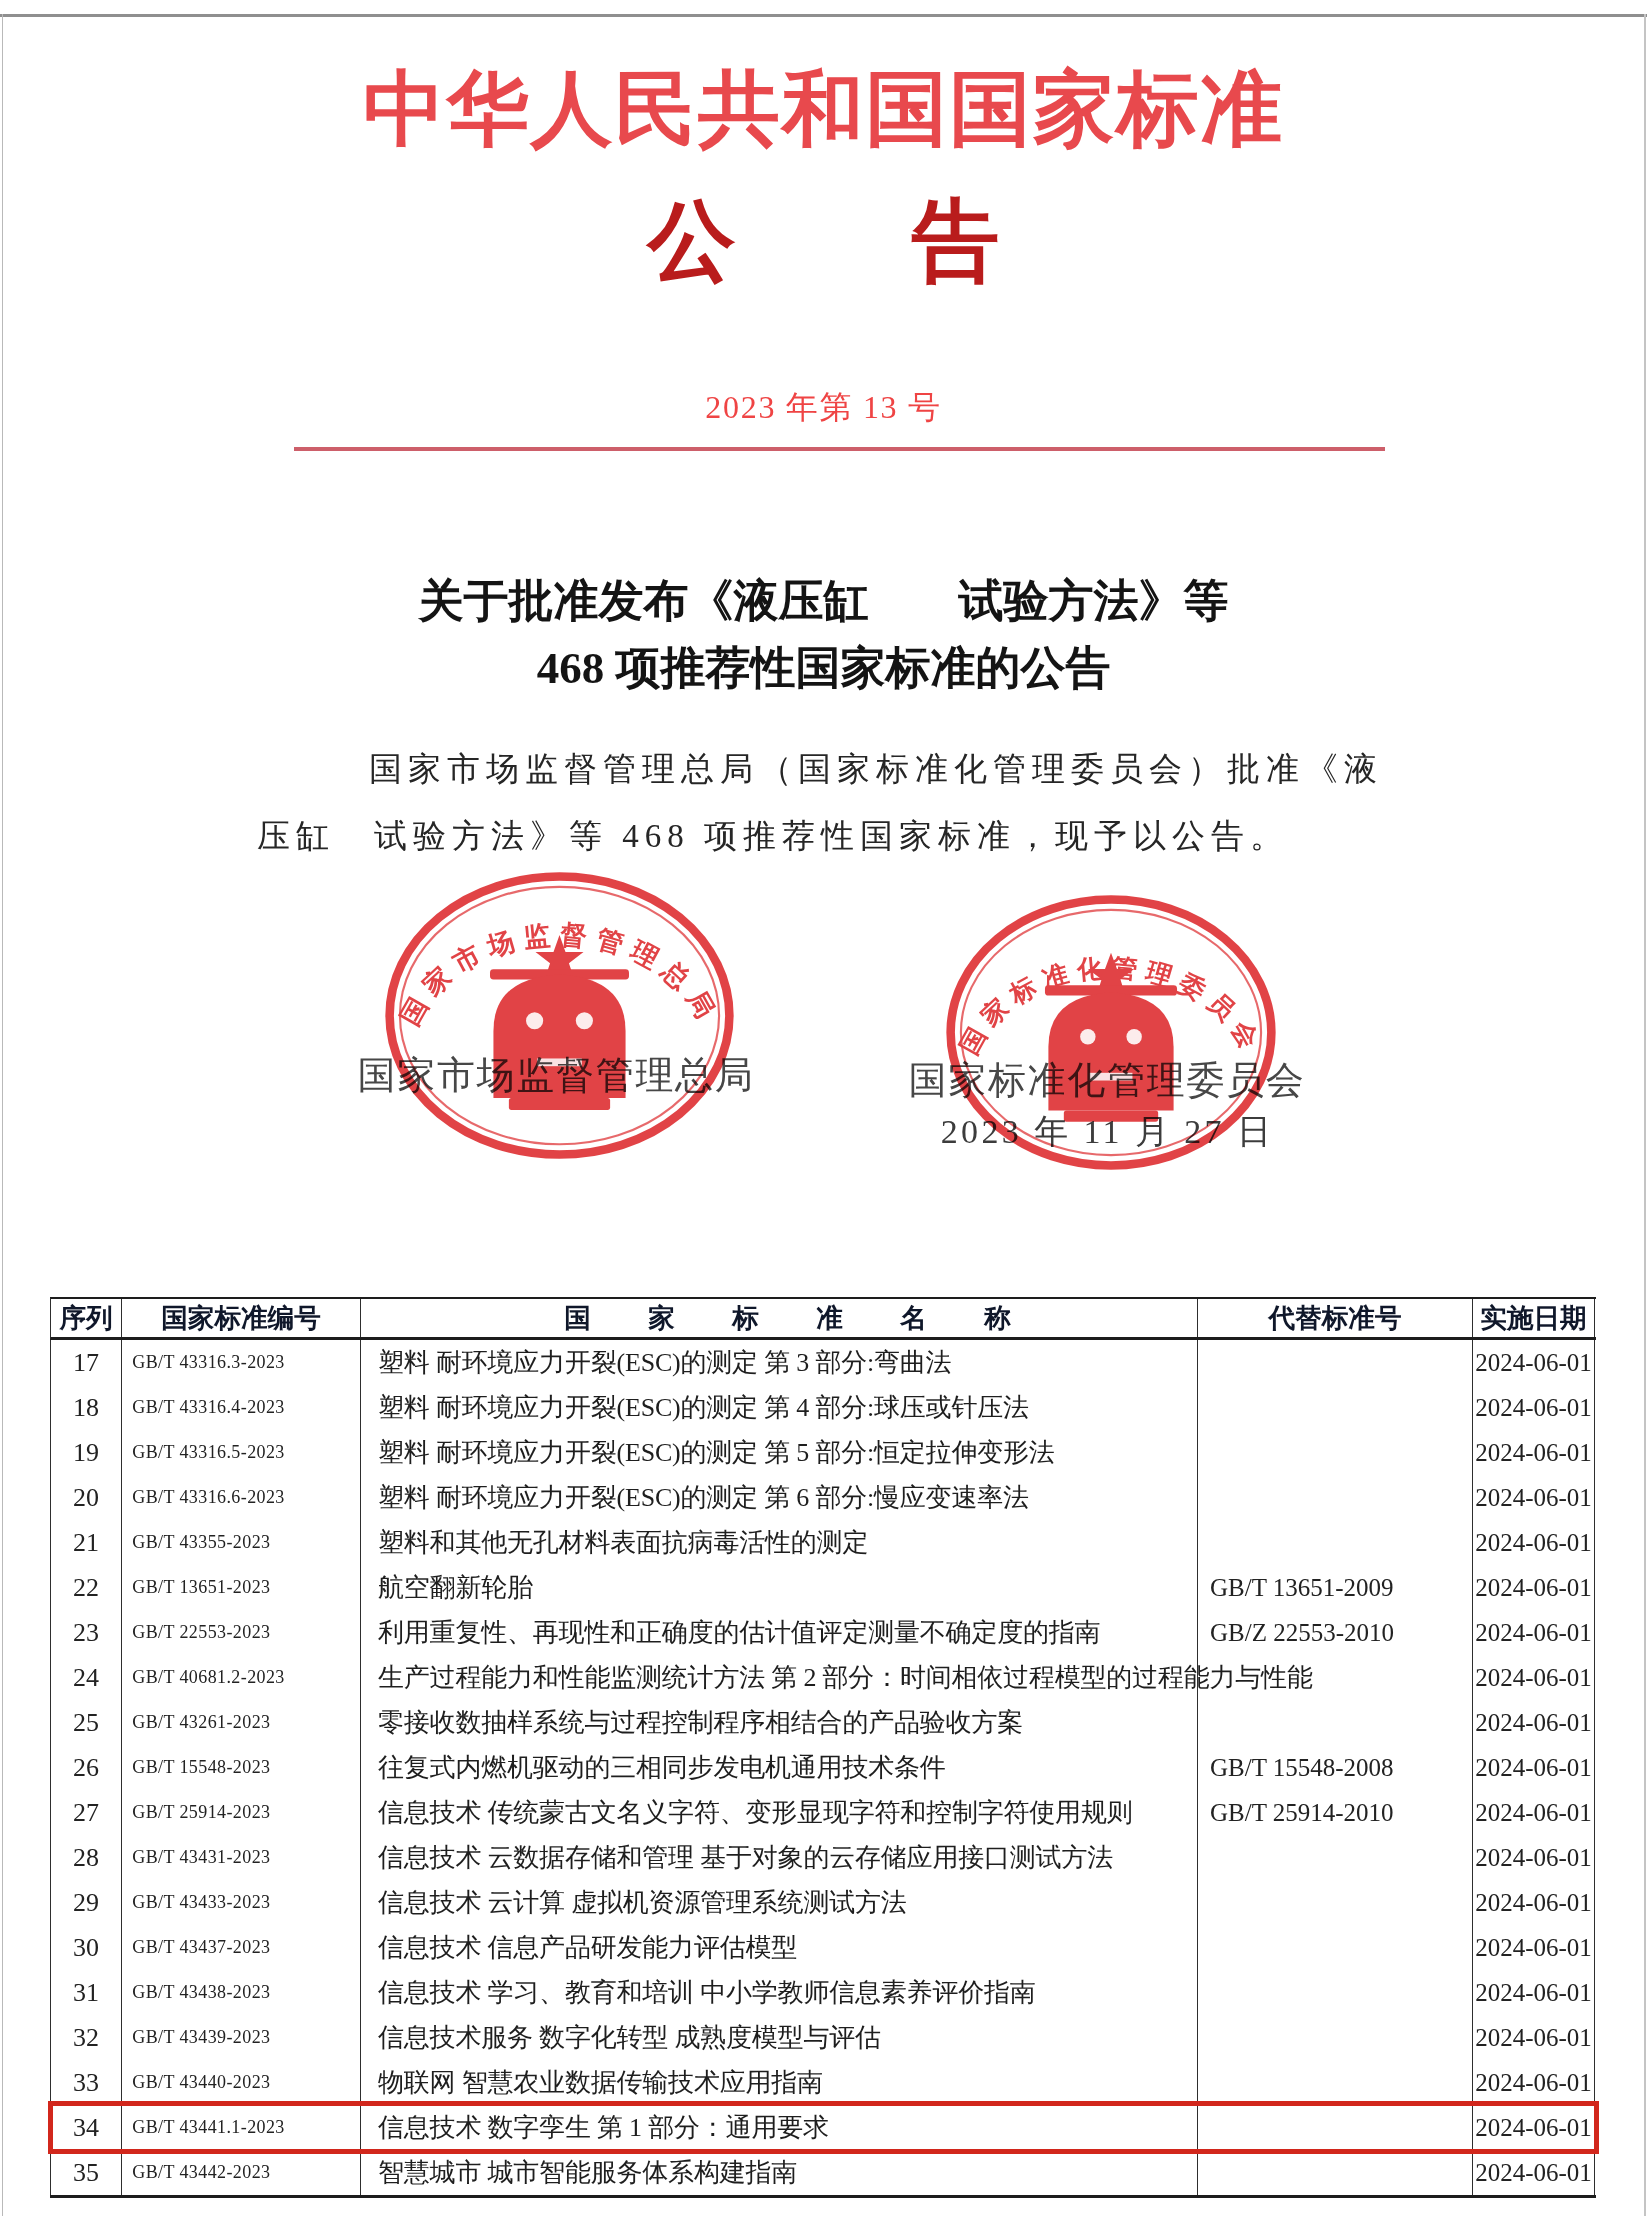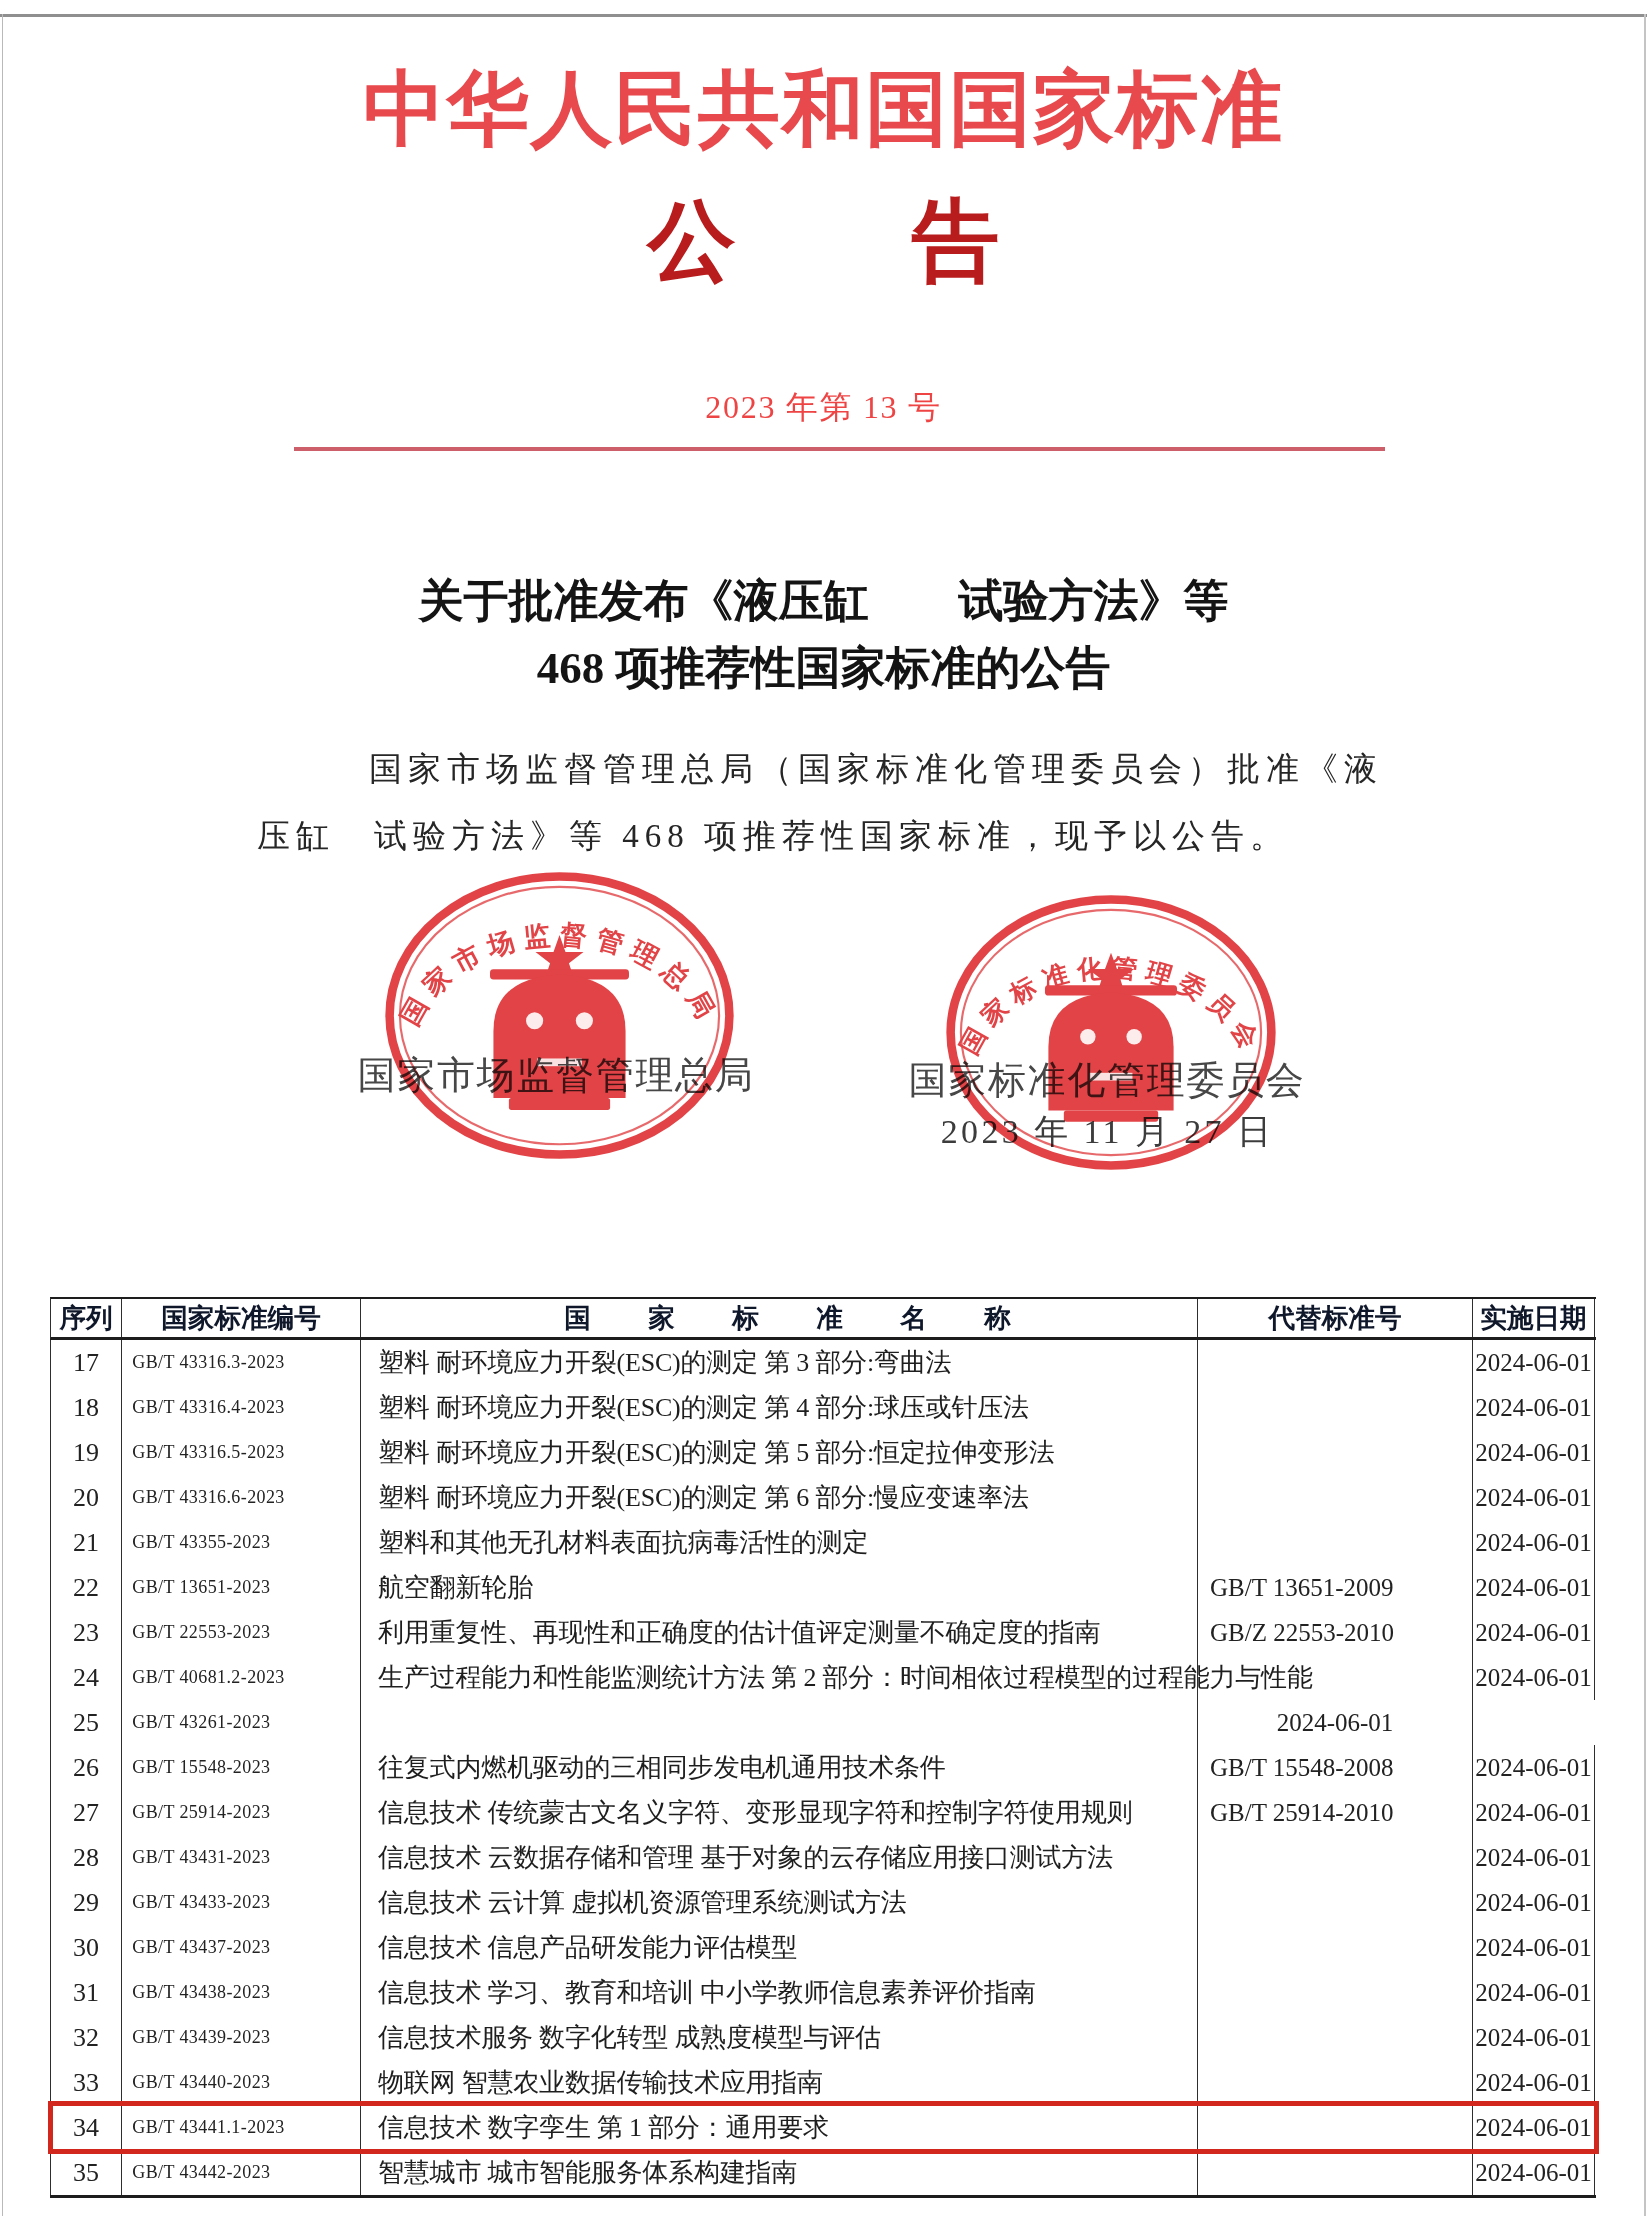--- a/index.html
+++ b/index.html
@@ -262,20 +262,21 @@
           <div class="t-cell c-seq">24</div>
           <div class="t-cell c-code">GB/T 40681.2-2023</div>
           <div class="t-cell c-name">生产过程能力和性能监测统计方法 第 2 部分：时间相依过程模型的过程能力与性能</div>
           <div class="t-cell c-repl"></div>
           <div class="t-cell c-date">2024-06-01</div>
         </div>
 
         <div class="t-row">
           <div class="t-cell c-seq">25</div>
           <div class="t-cell c-code">GB/T 43261-2023</div>
+          <div class="t-cell c-name">零接收数抽样系统与过程控制程序相结合的产品验收方案</div>
           <div class="t-cell c-repl"></div>
           <div class="t-cell c-date">2024-06-01</div>
         </div>
 
         <div class="t-row">
           <div class="t-cell c-seq">26</div>
           <div class="t-cell c-code">GB/T 15548-2023</div>
           <div class="t-cell c-name">往复式内燃机驱动的三相同步发电机通用技术条件</div>
           <div class="t-cell c-repl">GB/T 15548-2008</div>
           <div class="t-cell c-date">2024-06-01</div>

